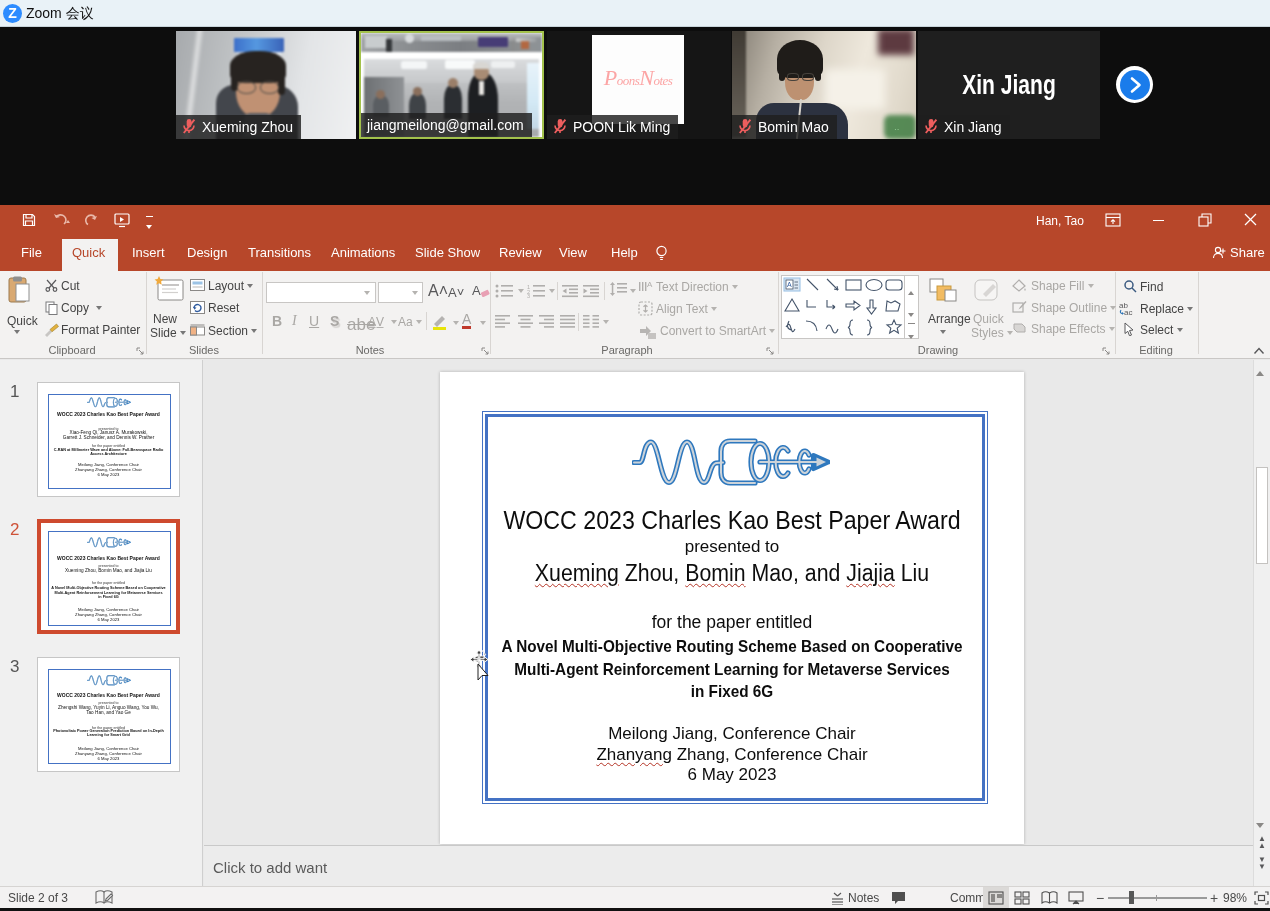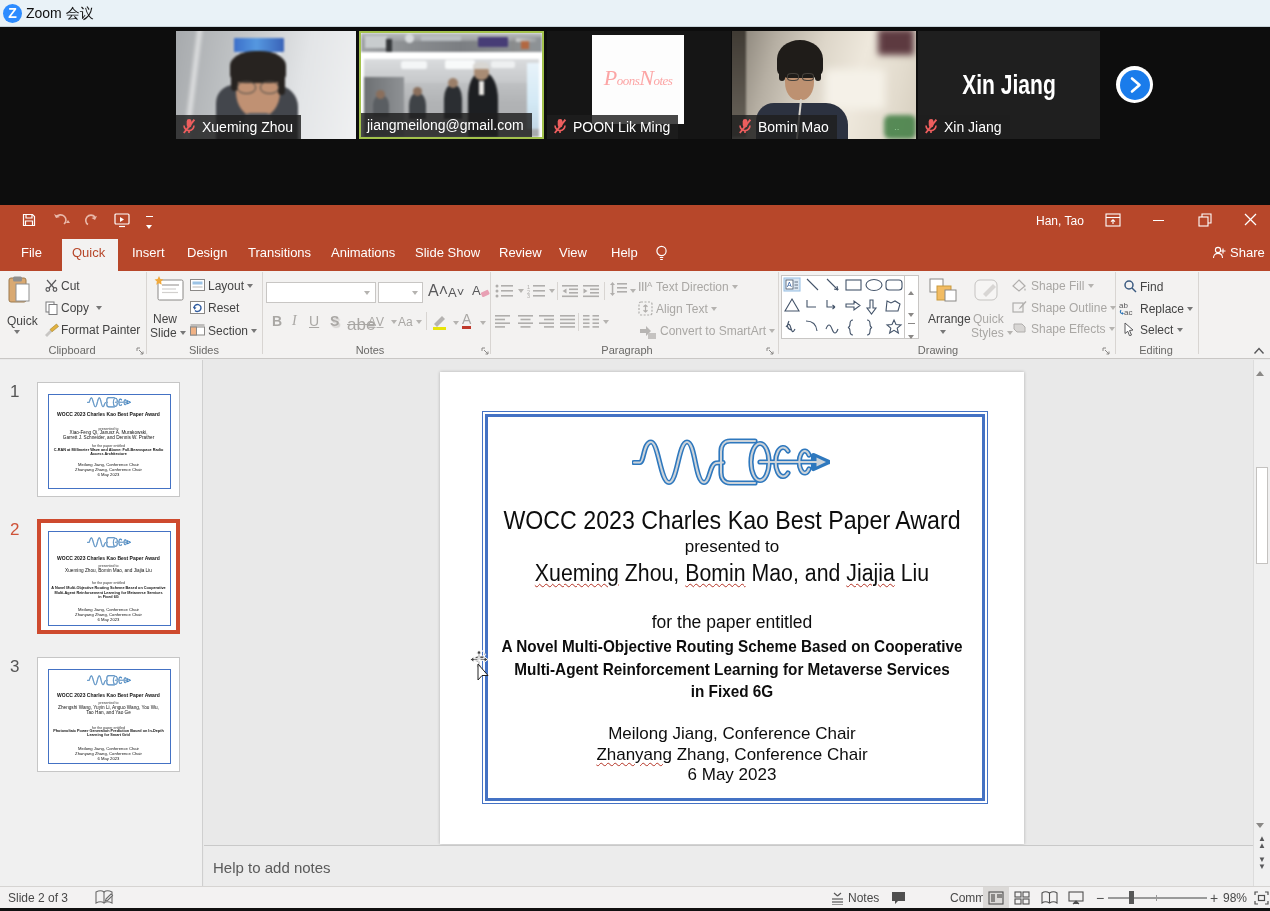--- a/index.html
+++ b/index.html
@@ -696,21 +696,21 @@
       </svg>
     </div>
     <div id="vscroll">
       <div class="abs" style="left:2px;top:4px;"><div class="caret" style="transform:rotate(180deg);border-top-color:#8a8886;border-left-width:4px;border-right-width:4px;border-top-width:5px;"></div></div>
       <div class="abs" style="left:2px;top:107px;width:12px;height:97px;background:#fff;border:1px solid #c4c2c0;"></div>
       <div class="abs" style="left:2px;top:456px;"><div class="caret" style="border-top-color:#8a8886;border-left-width:4px;border-right-width:4px;border-top-width:5px;"></div></div>
       <div class="abs" style="left:2px;top:475px;color:#58585a;font-size:8px;line-height:7px;text-align:center;width:12px;">▲<br>▲</div>
       <div class="abs" style="left:2px;top:496px;color:#58585a;font-size:8px;line-height:7px;text-align:center;width:12px;">▼<br>▼</div>
     </div>
     <div id="notesbar">
-      <div style="position:absolute;left:9px;top:13px;font-size:15px;color:#5a5a5a;">Help to add notes</div>
+      <div style="position:absolute;left:9px;top:13px;font-size:15px;color:#5a5a5a;">Click to add want</div>
     </div>
   </div>
   <div id="statusbar">
     <div class="abs" style="left:8px;top:4px;">Slide 2 of 3</div>
     <svg class="abs" style="left:95px;top:3px;" width="19" height="16" viewBox="0 0 19 16">
           <g fill="none" stroke="#6a6a6a" stroke-width="1.1">
             <path d="M1 2 c3-1.5 6-1.5 8 0 c2-1.5 5-1.5 8 0 v11 c-3-1.5-6-1.5-8 0 c-2-1.5-5-1.5-8 0 z"></path>
             <line x1="9" y1="2" x2="9" y2="13"></line>
             <path d="M11 9 l5-5 1.5 1.5 -5 5 -2 .5 z" fill="#fff"></path>
           </g>

